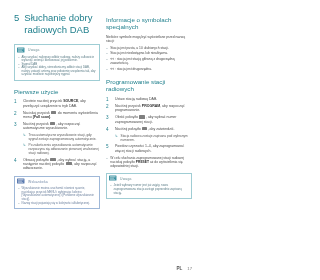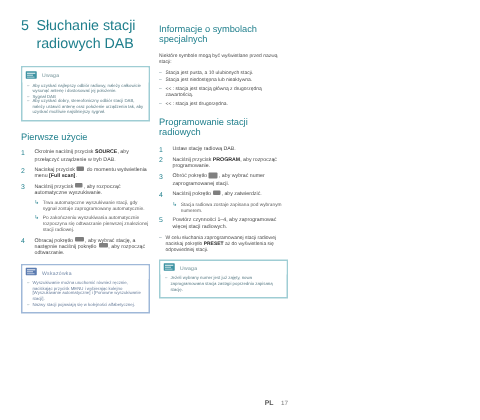--- a/index.html
+++ b/index.html
@@ -127,21 +127,21 @@
   .f-lang{font-size:4.6px;color:#555;font-weight:bold;}
   .f-page{font-size:4.2px;color:#777;}
 </style>
 </head>
 <body>
 
 <div class="page">
 
   <div class="chapter">
     <div class="chapter-num">5</div>
-    <div class="chapter-title">Słuchanie stacji radiowych DAB</div>
+    <div class="chapter-title">Słuchanie dobry radiowych DAB</div>
   </div>
 
   <div class="col-left">
 
     <div class="callout note">
       <div class="callout-head">
         <svg class="callout-ico" viewBox="0 0 16 14">
           <rect x="0" y="1" width="15" height="10" rx="1" fill="#3e93a3"></rect>
           <rect x="2" y="3" width="11" height="1.4" fill="#ffffff" opacity=".85"></rect>
           <rect x="2" y="5.6" width="8" height="1.4" fill="#ffffff" opacity=".7"></rect>

